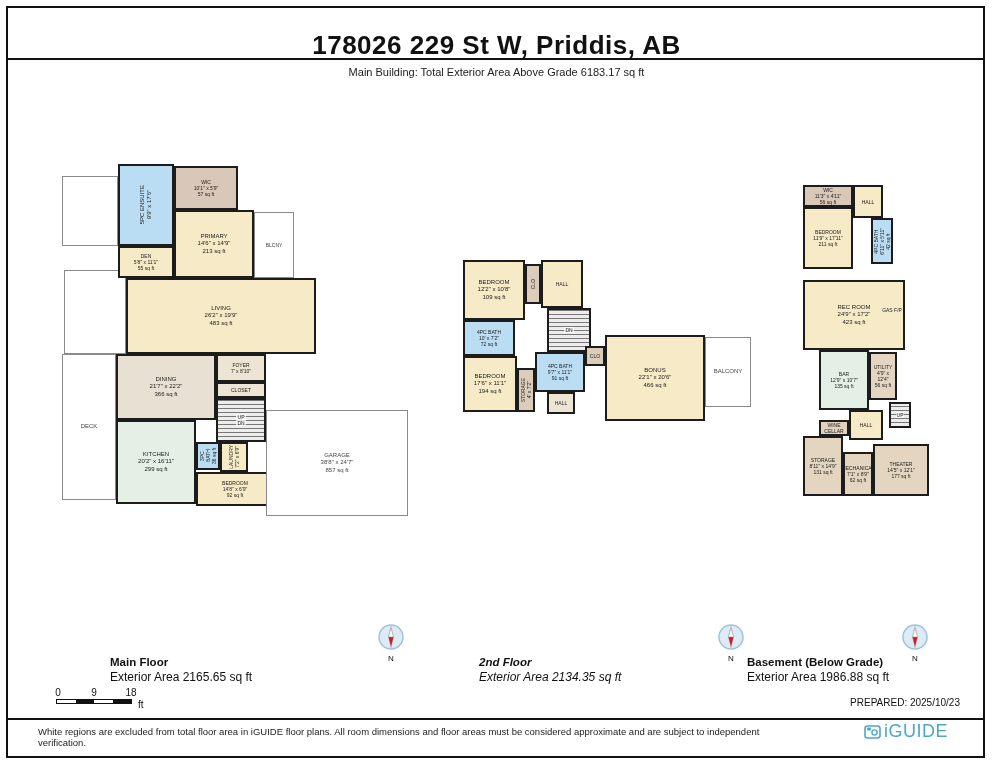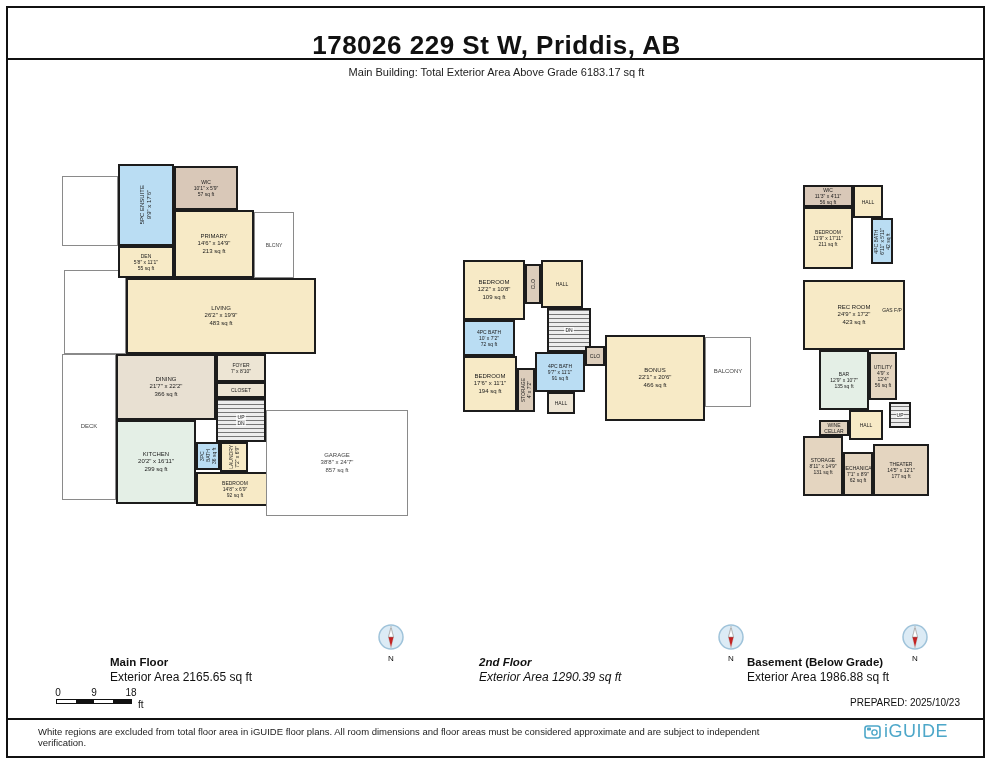--- a/index.html
+++ b/index.html
@@ -347,21 +347,21 @@
     </svg>
     <div class="n">N</div>
   </div>
 
   <div class="caption" style="left:110px;top:656px;width:250px;">
     <div class="cap-t">Main Floor</div>
     <div class="cap-a">Exterior Area 2165.65 sq ft</div>
   </div>
   <div class="caption" style="left:479px;top:656px;width:250px;font-style:italic;">
     <div class="cap-t">2nd Floor</div>
-    <div class="cap-a">Exterior Area 1290.39 sq ft</div>
+    <div class="cap-a">Exterior Area 2134.35 sq ft</div>
   </div>
   <div class="caption" style="left:747px;top:656px;width:250px;">
     <div class="cap-t">Basement (Below Grade)</div>
     <div class="cap-a">Exterior Area 1986.88 sq ft</div>
   </div>
 
   <div class="scalebar">
     <div class="sb-nums">
       <span style="left:2px;">0</span>
       <span style="left:38px;">9</span>

